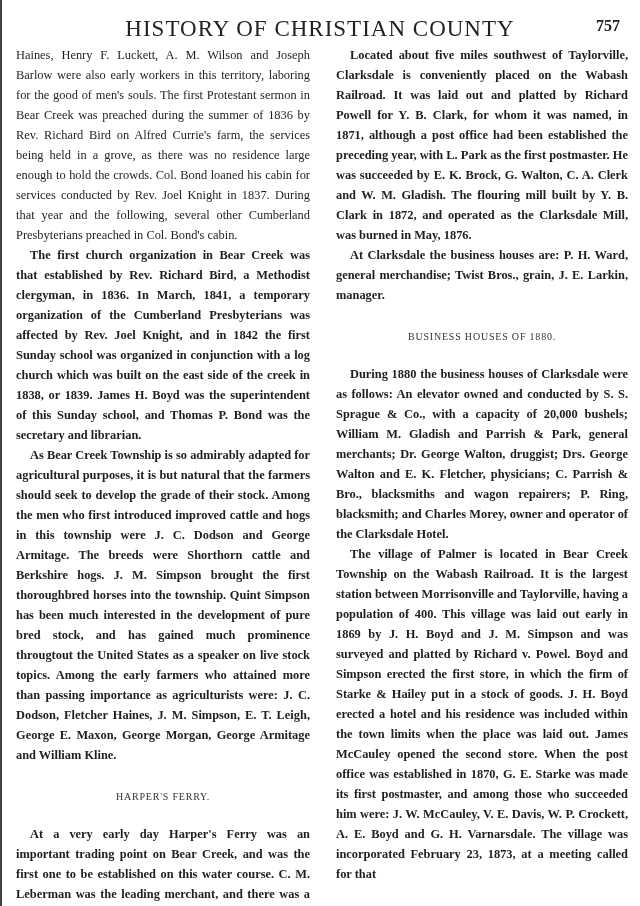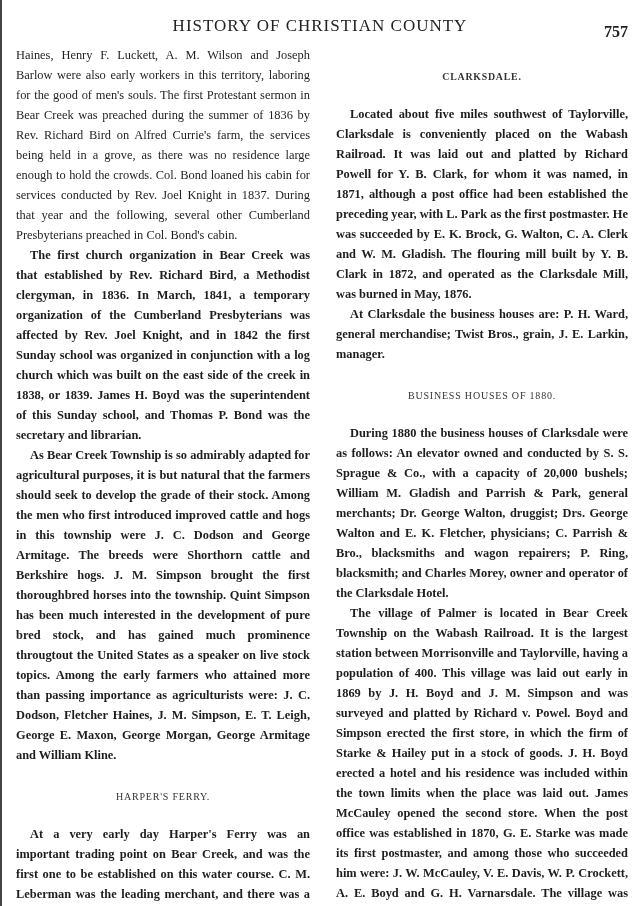--- a/index.html
+++ b/index.html
@@ -6,25 +6,25 @@
     body {
       width: 640px; height: 906px; overflow: hidden;
       background: #ffffff; color: #1a1a1a;
       font-family: "DejaVu Serif", "Liberation Serif", serif;
       position: relative;
     }
     .edge { position: absolute; left: 0; top: 0; width: 2px; height: 906px; background: #444; }
     .header { position: absolute; top: 16px; left: 0; width: 640px; height: 22px; }
     .running-title {
       position: absolute; left: 0; width: 640px; text-align: center; top: 0;
-      font-family: "Liberation Serif", serif; font-size: 17px; letter-spacing: 1px; color: #222;
+      font-family: "Liberation Serif", serif; font-size: 23px; letter-spacing: 1px; color: #222;
     }
     .page-num {
-      position: absolute; right: 12px; top: 1px;
-      font-family: "Liberation Serif", serif; font-size: 16px; font-weight: bold; color: #222; margin-top: 6px;
+      position: absolute; right: 20px; top: 1px;
+      font-family: "Liberation Serif", serif; font-size: 16px; font-weight: bold; color: #222;
     }
     .col { position: absolute; top: 45px; font-family: "Liberation Serif", serif; font-size: 12.4px; line-height: 20px; text-align: justify; color: #1e1e1e; }
     .col.left { left: 16px; width: 294px; }
     .col.right { left: 336px; width: 292px; }
     .col p { margin: 0; text-indent: 0; }
     .col p.indent { text-indent: 14px; font-weight: bold; }
     .heading {
       text-align: center; font-size: 10px; letter-spacing: 0.8px;
       margin: 22px 0 17px 0; color: #333;
     }
@@ -42,19 +42,18 @@
 
 <div class="col left">
   <p>Haines, Henry F. Luckett, A. M. Wilson and Joseph Barlow were also early workers in this territory, laboring for the good of men's souls. The first Protestant sermon in Bear Creek was preached during the summer of 1836 by Rev. Richard Bird on Alfred Currie's farm, the services being held in a grove, as there was no residence large enough to hold the crowds. Col. Bond loaned his cabin for services conducted by Rev. Joel Knight in 1837. During that year and the following, several other Cumberland Presbyterians preached in Col. Bond's cabin.</p>
   <p class="indent">The first church organization in Bear Creek was that established by Rev. Richard Bird, a Methodist clergyman, in 1836. In March, 1841, a temporary organization of the Cumberland Presbyterians was affected by Rev. Joel Knight, and in 1842 the first Sunday school was organized in conjunction with a log church which was built on the east side of the creek in 1838, or 1839. James H. Boyd was the superintendent of this Sunday school, and Thomas P. Bond was the secretary and librarian.</p>
   <p class="indent">As Bear Creek Township is so admirably adapted for agricultural purposes, it is but natural that the farmers should seek to develop the grade of their stock. Among the men who first introduced improved cattle and hogs in this township were J. C. Dodson and George Armitage. The breeds were Shorthorn cattle and Berkshire hogs. J. M. Simpson brought the first thoroughbred horses into the township. Quint Simpson has been much interested in the development of pure bred stock, and has gained much prominence througtout the United States as a speaker on live stock topics. Among the early farmers who attained more than passing importance as agriculturists were: J. C. Dodson, Fletcher Haines, J. M. Simpson, E. T. Leigh, George E. Maxon, George Morgan, George Armitage and William Kline.</p>
   <div class="heading" style="">HARPER'S FERRY.</div>
   <p class="indent">At a very early day Harper's Ferry was an important trading point on Bear Creek, and was the first one to be established on this water course. C. M. Leberman was the leading merchant, and there was a post office and other business houses. The town was on the old Edwardsville road, and the stage line ran through it, but</p>
 </div>
 
 <div class="col right">
-  <div class="heading bold">CLARKSDALE.</div>
   <p class="indent">Located about five miles southwest of Taylorville, Clarksdale is conveniently placed on the Wabash Railroad. It was laid out and platted by Richard Powell for Y. B. Clark, for whom it was named, in 1871, although a post office had been established the preceding year, with L. Park as the first postmaster. He was succeeded by E. K. Brock, G. Walton, C. A. Clerk and W. M. Gladish. The flouring mill built by Y. B. Clark in 1872, and operated as the Clarksdale Mill, was burned in May, 1876.</p>
   <p class="indent">At Clarksdale the business houses are: P. H. Ward, general merchandise; Twist Bros., grain, J. E. Larkin, manager.</p>
   <div class="heading">BUSINESS HOUSES OF 1880.</div>
   <p class="indent">During 1880 the business houses of Clarksdale were as follows: An elevator owned and conducted by S. S. Sprague &amp; Co., with a capacity of 20,000 bushels; William M. Gladish and Parrish &amp; Park, general merchants; Dr. George Walton, druggist; Drs. George Walton and E. K. Fletcher, physicians; C. Parrish &amp; Bro., blacksmiths and wagon repairers; P. Ring, blacksmith; and Charles Morey, owner and operator of the Clarksdale Hotel.</p>
   <p class="indent">The village of Palmer is located in Bear Creek Township on the Wabash Railroad. It is the largest station between Morrisonville and Taylorville, having a population of 400. This village was laid out early in 1869 by J. H. Boyd and J. M. Simpson and was surveyed and platted by Richard v. Powel. Boyd and Simpson erected the first store, in which the firm of Starke &amp; Hailey put in a stock of goods. J. H. Boyd erected a hotel and his residence was included within the town limits when the place was laid out. James McCauley opened the second store. When the post office was established in 1870, G. E. Starke was made its first postmaster, and among those who succeeded him were: J. W. McCauley, V. E. Davis, W. P. Crockett, A. E. Boyd and G. H. Varnarsdale. The village was incorporated February 23, 1873, at a meeting called for that</p>
 </div>
 
 </body></html>

